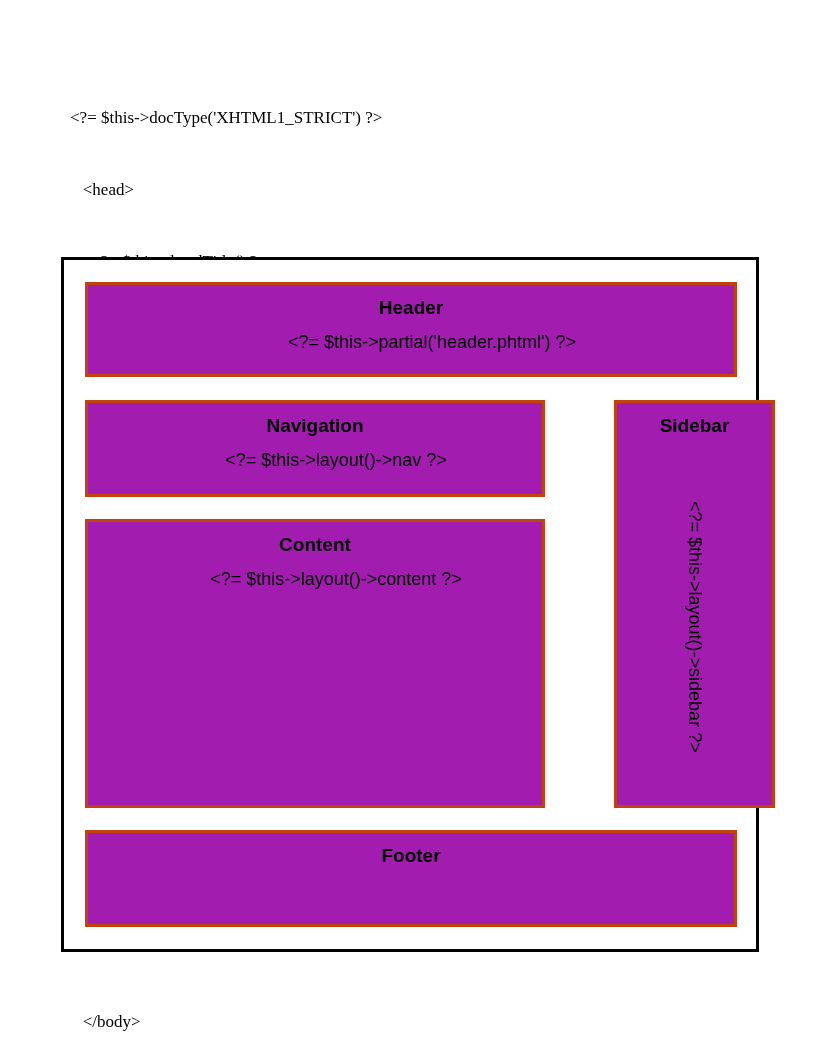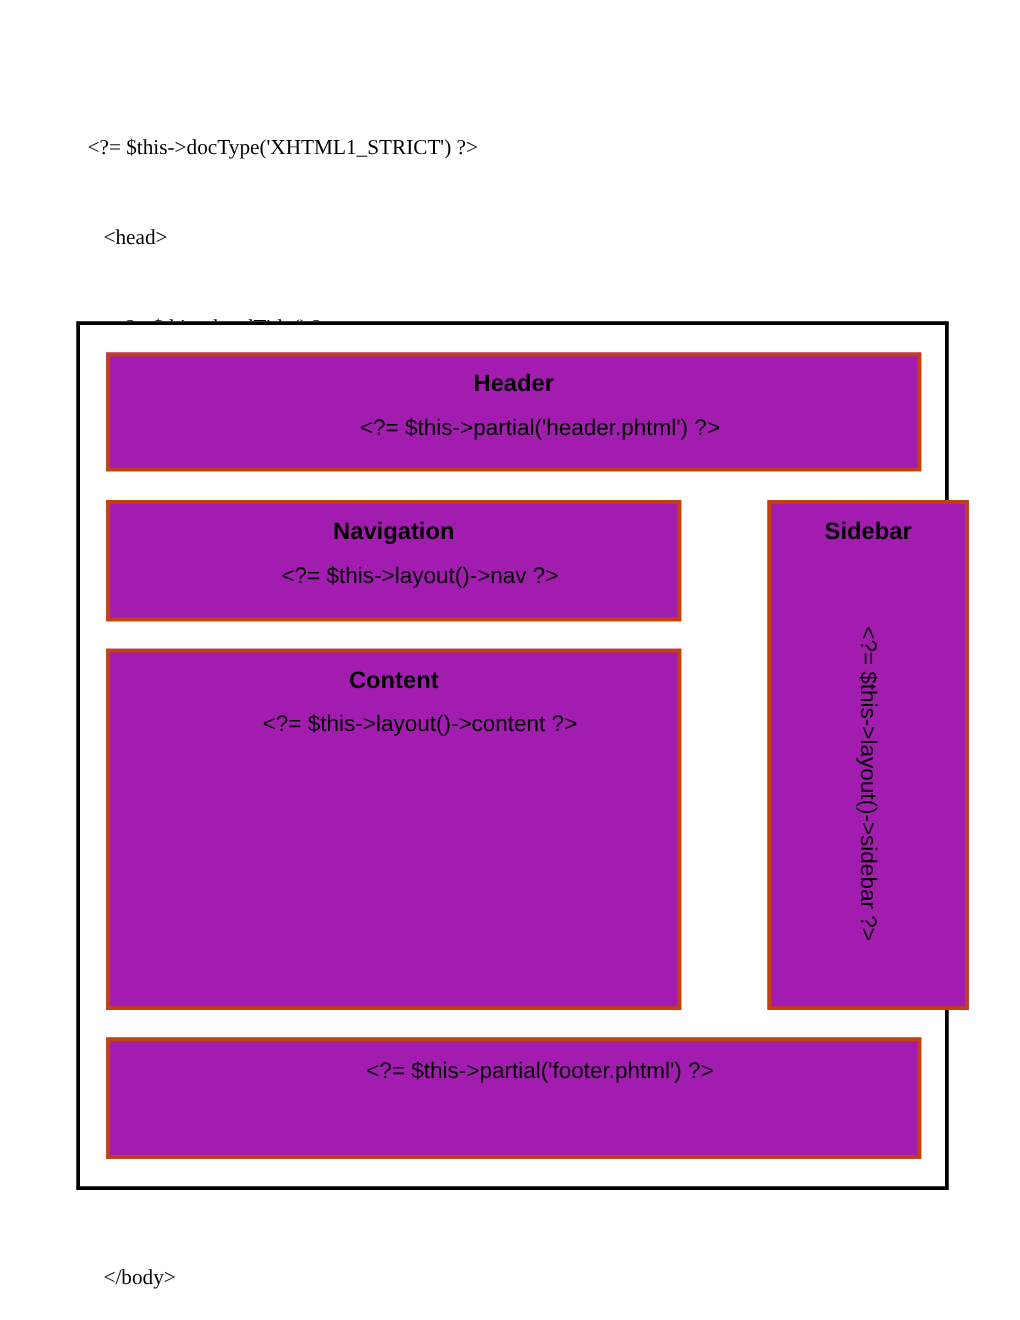--- a/index.html
+++ b/index.html
@@ -165,21 +165,21 @@
   </div>
 
   <div class="region" id="region-sidebar">
     <div class="region-title">Sidebar</div>
     <div class="sidebar-code-wrap">
       <div class="sidebar-code">&lt;?= $this-&gt;layout()-&gt;sidebar ?&gt;</div>
     </div>
   </div>
 
   <div class="region" id="region-footer">
-    <div class="region-code">&lt;?= $this-&gt;partial('footer.phtml') ?&gt;</div>
+    <div class="region-title">Footer</div>
   </div>
 
 </div>
 
 <div class="code-block-end">
   <span class="code-line">   &lt;/body&gt;</span>
   
 </div>
 
 </body></html>

